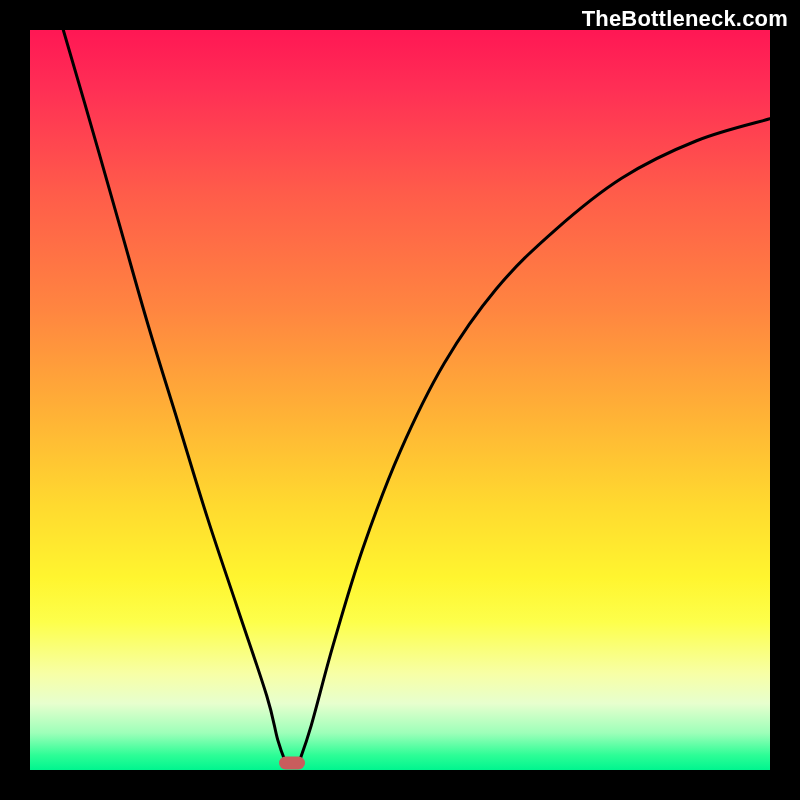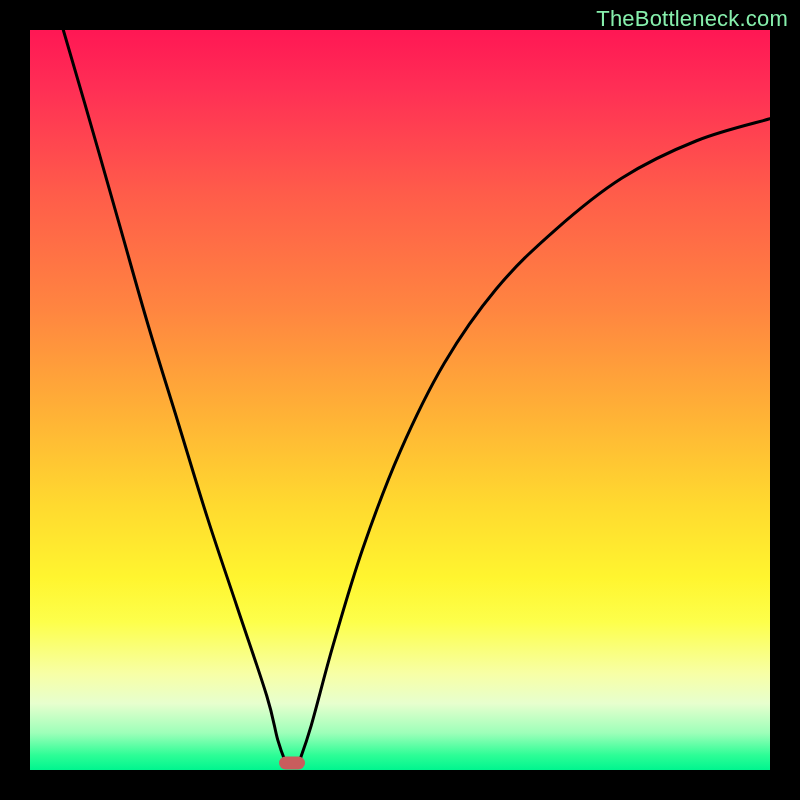--- a/index.html
+++ b/index.html
@@ -8,23 +8,23 @@
     height: 800px;
     background: #000;
     position: relative;
     font-family: Arial, sans-serif;
     overflow: hidden;
   }
   .watermark {
     position: absolute;
     top: 6px;
     right: 12px;
-    color: #86efac;
+    color: #ffffff;
     font-size: 22px;
-    font-weight: 400;
+    font-weight: 700;
     z-index: 10;
     letter-spacing: 0.2px;
   }
   .plot-area {
     position: absolute;
     left: 30px;
     top: 30px;
     width: 740px;
     height: 740px;
     overflow: hidden;

